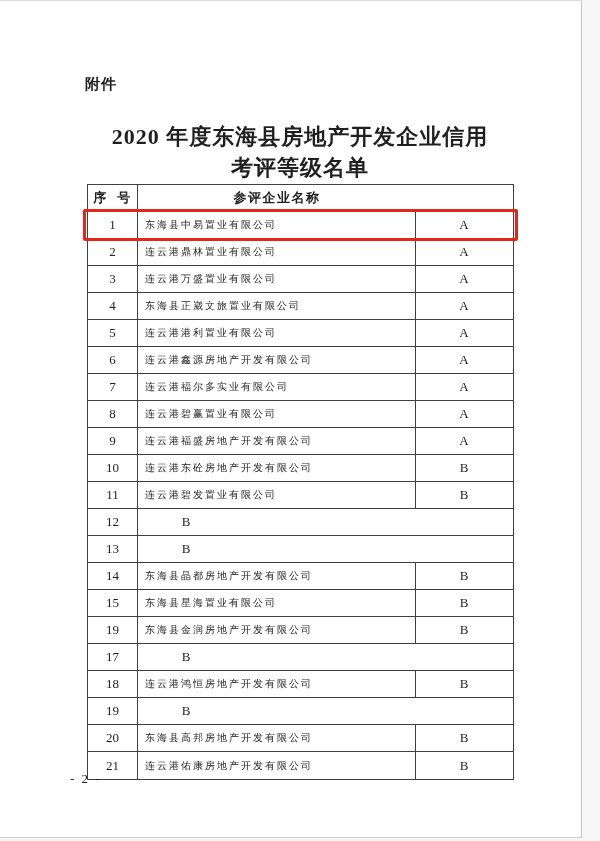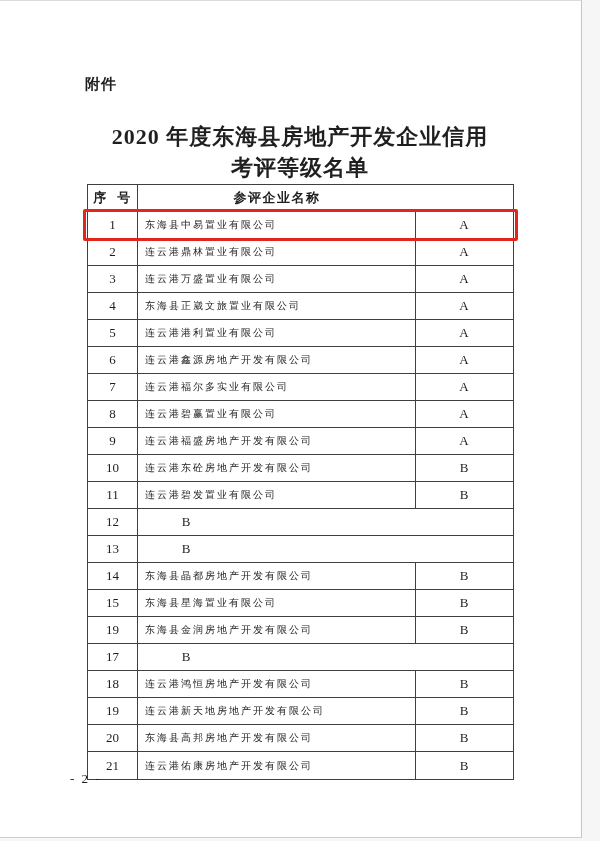--- a/index.html
+++ b/index.html
@@ -169,21 +169,20 @@
           <div class="cell c-no">17</div>
           <div class="cell c-rating">B</div>
         </div>
         <div class="row body-row">
           <div class="cell c-no">18</div>
           <div class="cell c-name">连云港鸿恒房地产开发有限公司</div>
           <div class="cell c-rating">B</div>
         </div>
         <div class="row body-row">
           <div class="cell c-no">19</div>
-          <div class="cell c-name">连云港新天地房地产开发有限公司</div>
           <div class="cell c-rating">B</div>
         </div>
         <div class="row body-row">
           <div class="cell c-no">20</div>
           <div class="cell c-name">东海县高邦房地产开发有限公司</div>
           <div class="cell c-rating">B</div>
         </div>
         <div class="row body-row">
           <div class="cell c-no">21</div>
           <div class="cell c-name">连云港佑康房地产开发有限公司</div>

